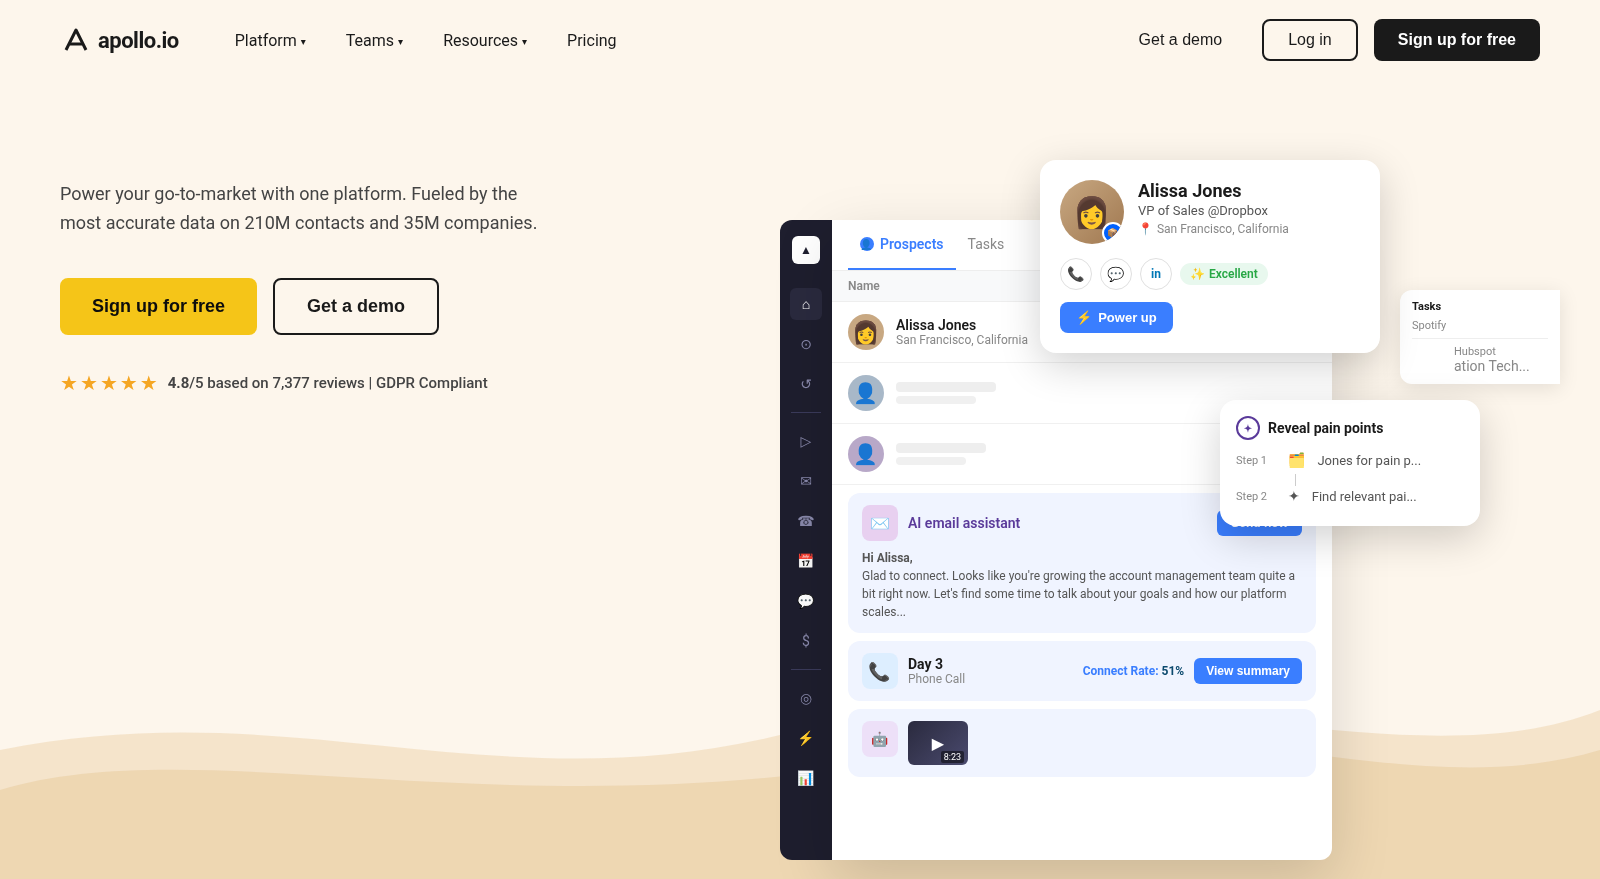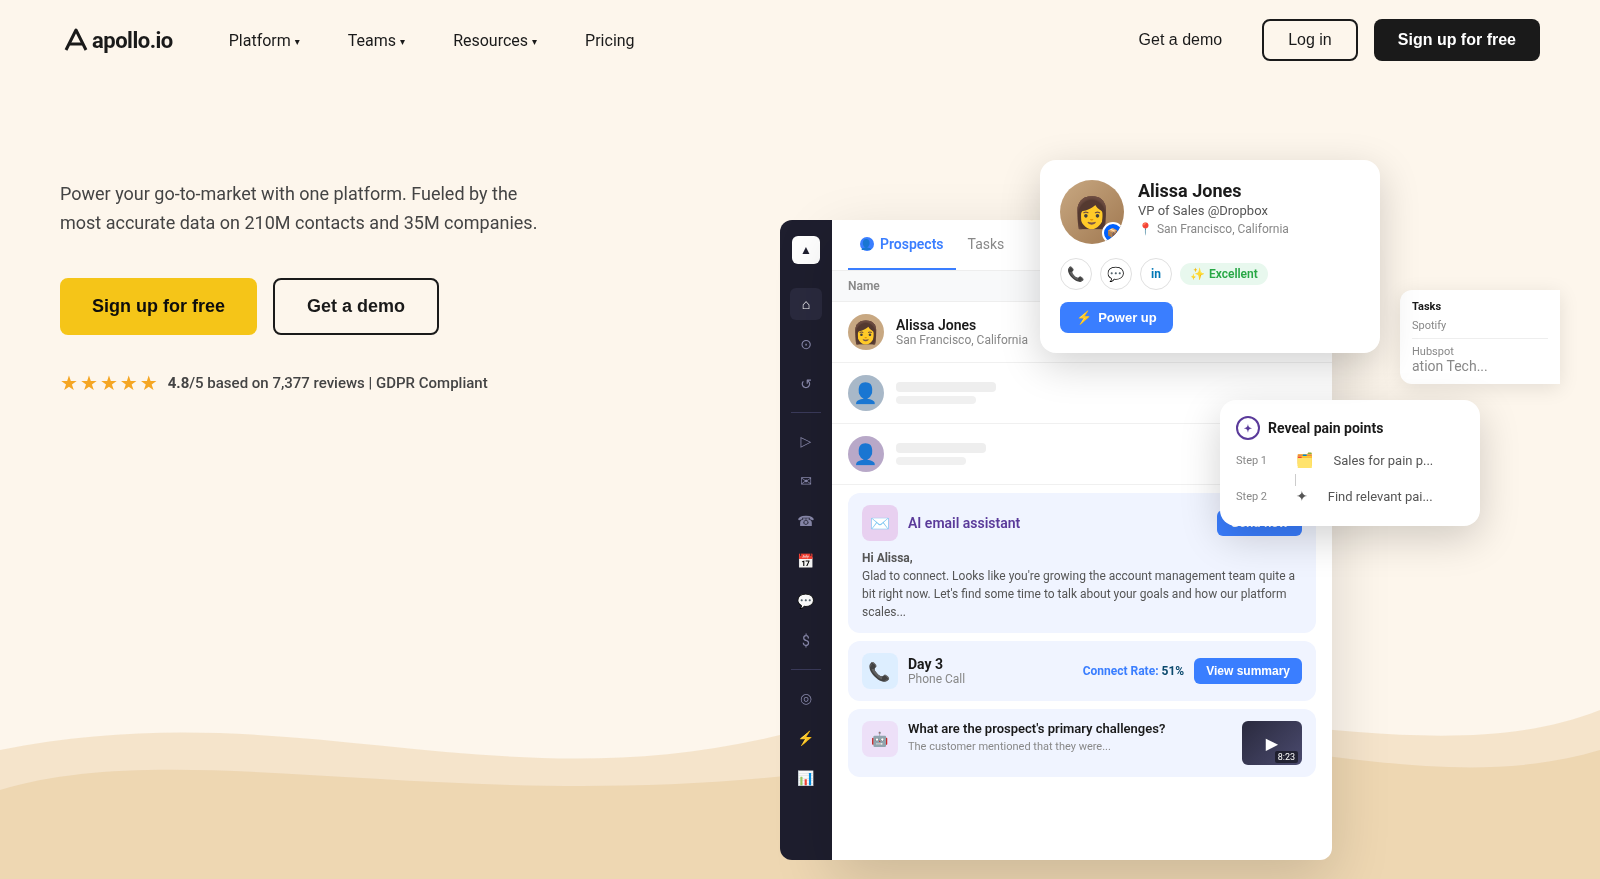--- a/index.html
+++ b/index.html
@@ -17,34 +17,35 @@
       align-items: center;
       padding: 0 60px;
       height: 80px;
       background: #fdf6ec;
       position: relative;
       z-index: 10;
     }
     .nav-logo {
       display: flex;
       align-items: center;
+      gap: 6px;
       margin-right: 40px;
       text-decoration: none;
     }
     .nav-logo-text {
       font-size: 22px;
       font-weight: 700;
       color: #1a1a1a;
       letter-spacing: -0.5px;
     }
     .nav-logo svg { width: 32px; height: 32px; }
     .nav-links {
       display: flex;
       align-items: flex-start;
-      gap: 16px;
+      gap: 8px;
       flex: 1;
     }
     .nav-link {
       display: flex;
       align-items: center;
       gap: 4px;
       padding: 8px 16px;
       font-size: 16px;
       color: #1a1a1a;
       cursor: pointer;
@@ -558,21 +559,21 @@
       border: 2px solid #5a3a9a;
       display: flex;
       align-items: center;
       justify-content: center;
       font-size: 10px;
       color: #5a3a9a;
     }
     .reveal-step {
       display: flex;
       align-items: center;
-      gap: 20px;
+      gap: 12px;
       font-size: 13px;
       color: #555;
       margin-bottom: 6px;
     }
     .reveal-step-num {
       font-size: 11px;
       color: #888;
       width: 40px;
     }
     .reveal-step-icon {
@@ -754,24 +755,20 @@
             </div>
             <div class="day3-rate">
               <span>Connect Rate:</span>
               <span style="font-weight:700;color:#0c4a6e;">51%</span>
             </div>
             <button class="btn-view-summary">View summary</button>
           </div>
 
           <div class="video-section">
             <div class="video-icon" style="background:#ede0f8;color:#5a3a9a;">🤖</div>
-            <div style="flex:1;">
-              <div class="video-question">What are the prospect's primary challenges?</div>
-              <div style="font-size:11px;color:#888;margin-top:4px;">The customer mentioned that they were...</div>
-            </div>
             <div class="video-thumb">
               <div style="width:100%;height:100%;background:linear-gradient(135deg,#2a2a3e,#4a4a6e);display:flex;align-items:center;justify-content:center;color:#fff;font-size:16px;">▶</div>
               <div class="video-thumb-time">8:23</div>
             </div>
           </div>
         </div>
 
         <div class="profile-card">
           <div class="profile-top">
             <div class="profile-avatar">
@@ -803,33 +800,33 @@
         </div>
 
         <div class="reveal-card">
           <div class="reveal-header">
             <div class="reveal-icon-circle">✦</div>
             <span>Reveal pain points</span>
           </div>
           <div class="reveal-step">
             <span class="reveal-step-num">Step 1</span>
             <span class="reveal-step-icon">🗂️</span>
-            <span>Sales for pain p...</span>
+            <span>Jones for pain p...</span>
           </div>
           <div class="reveal-connector"></div>
           <div class="reveal-step">
             <span class="reveal-step-num">Step 2</span>
             <span class="reveal-step-icon">✦</span>
             <span>Find relevant pai...</span>
           </div>
         </div>
 
         <div style="position:absolute;right:0;top:130px;width:160px;background:#fff;border-radius:12px 0 0 12px;box-shadow:0 4px 20px rgba(0,0,0,0.1);padding:10px 12px;z-index:4;font-size:11px;">
           <div style="font-weight:700;color:#1a1a1a;margin-bottom:6px;">Tasks</div>
           <div style="color:#888;border-bottom:1px solid #eee;padding-bottom:6px;margin-bottom:6px;">Spotify</div>
-          <div style="color:#888;">Hubspot<br><span style="font-size:14px;">ation Tech...</span></div>
+          <div style="color:#888;margin-left:42px;">Hubspot<br><span style="font-size:14px;">ation Tech...</span></div>
         </div>
 
       </div>
     </div>
   </div>
 
 </div>
 
 </body></html>

